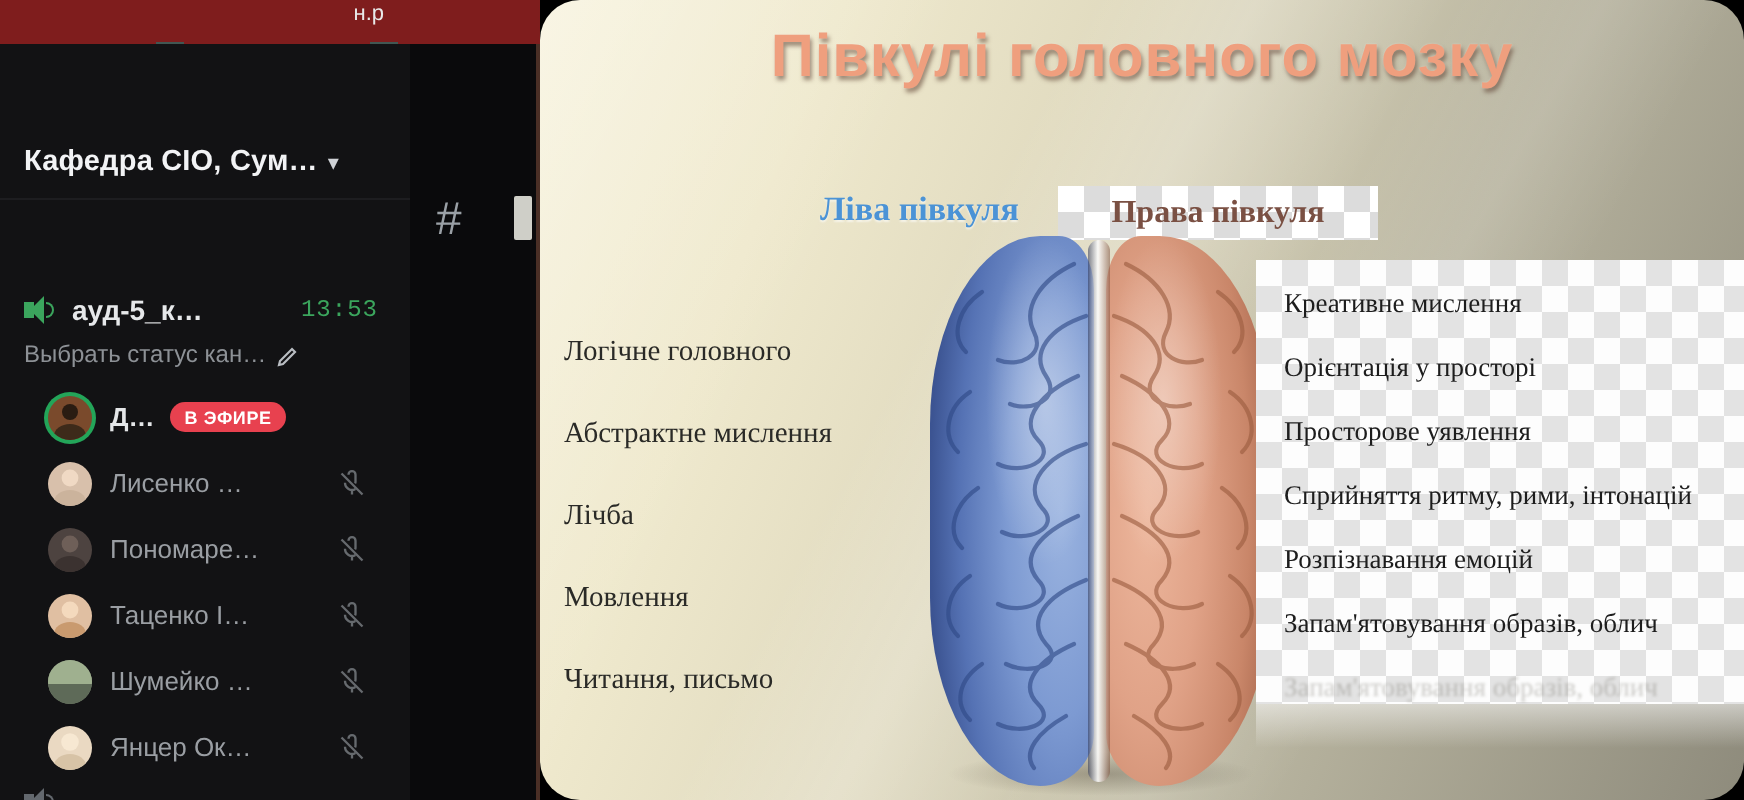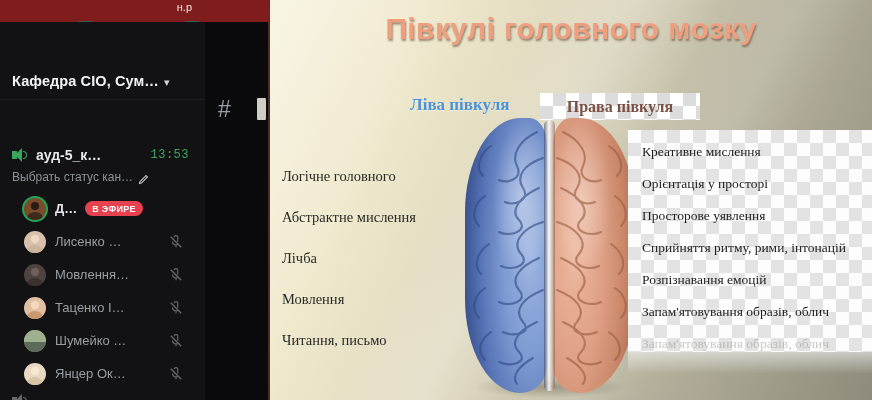--- a/index.html
+++ b/index.html
@@ -76,41 +76,42 @@
   .hashglyph { position:absolute; left:5px; top:0; font-size:23px; color:#9aa0a6; font-weight:500; line-height:30px; }
   .frag { position:absolute; left:44px; top:4px; width:9px; height:22px; background:#cfcfc8; border-radius:1px; }
 
   
   .slide {
     position:absolute; left:270px; top:0; width:602px; height:400px; overflow:hidden;
     background:
       linear-gradient(118deg, rgba(255,255,255,.30) 0%, rgba(255,255,255,0) 26%),
       linear-gradient(118deg, rgba(255,255,255,0) 34%, rgba(255,255,255,.22) 44%, rgba(255,255,255,0) 56%),
       linear-gradient(112deg, #f6f1d9 0%, #efe9cd 20%, #ded8bd 42%, #b9b5a0 66%, #8e8b7c 100%);
+    border-radius: 20px;
   }
   .slide-sheen {
     position:absolute; inset:0;
     background:linear-gradient(120deg, rgba(255,255,255,0) 55%, rgba(255,255,255,.12) 64%, rgba(255,255,255,0) 72%);
     pointer-events:none;
   }
 
   .slide-title {
     position:absolute; left:0; right:0; top:12px; text-align:center;
     font-family:"Liberation Sans", sans-serif; font-weight:bold;
     font-size:30px; color:#ef9f7e; letter-spacing:.4px;
     text-shadow:1px 2px 2px rgba(90,60,45,.55), 0 0 1px rgba(255,255,255,.4);
   }
 
   .lbl-left {
     position:absolute; left:140px; top:95px;
     font-family:"Liberation Serif", serif; font-weight:bold; font-size:17px;
     color:#4b93d6; text-shadow:0 1px 1px rgba(255,255,255,.6);
   }
   .lbl-right-box {
-    position:absolute; left:270px; top:93px; width:160px; height:27px;
+    position:absolute; left:259px; top:93px; width:160px; height:27px;
     background-color:#ffffff;
     background-image:
       linear-gradient(45deg,#dcdcdc 25%,transparent 25%,transparent 75%,#dcdcdc 75%),
       linear-gradient(45deg,#dcdcdc 25%,transparent 25%,transparent 75%,#dcdcdc 75%);
     background-size:26px 26px; background-position:0 0, 13px 13px;
     display:flex; align-items:center; justify-content:center;
   }
   .lbl-right {
     font-family:"Liberation Serif", serif; font-weight:bold; font-size:16px; color:#7a5043;
   }
@@ -245,21 +246,21 @@
           </span>
         </div>
 
         <div class="member">
           <span class="ava" style="background:#4d4340">
             <svg width="22" height="22" viewBox="0 0 22 22">
                 <circle cx="11" cy="8" r="4.2" fill="#6e5f58"></circle>
                 <ellipse cx="11" cy="20" rx="8" ry="6" fill="#3b3230"></ellipse>
               </svg>
           </span>
-          <span class="mname">Мовлення…</span>
+          <span class="mname">Пономаре…</span>
           <span class="muteicon">
             <svg width="14" height="14" viewBox="0 0 24 24" fill="none" stroke="#9aa0a6" stroke-width="2">
               <path d="M9 4a3 3 0 016 0v6a3 3 0 01-.4 1.5"></path>
                 <path d="M6 11a6 6 0 009 5.2"></path>
                 <path d="M12 18v3"></path>
                 <path d="M3 3l18 18"></path>
             </svg>
           </span>
         </div>
 

